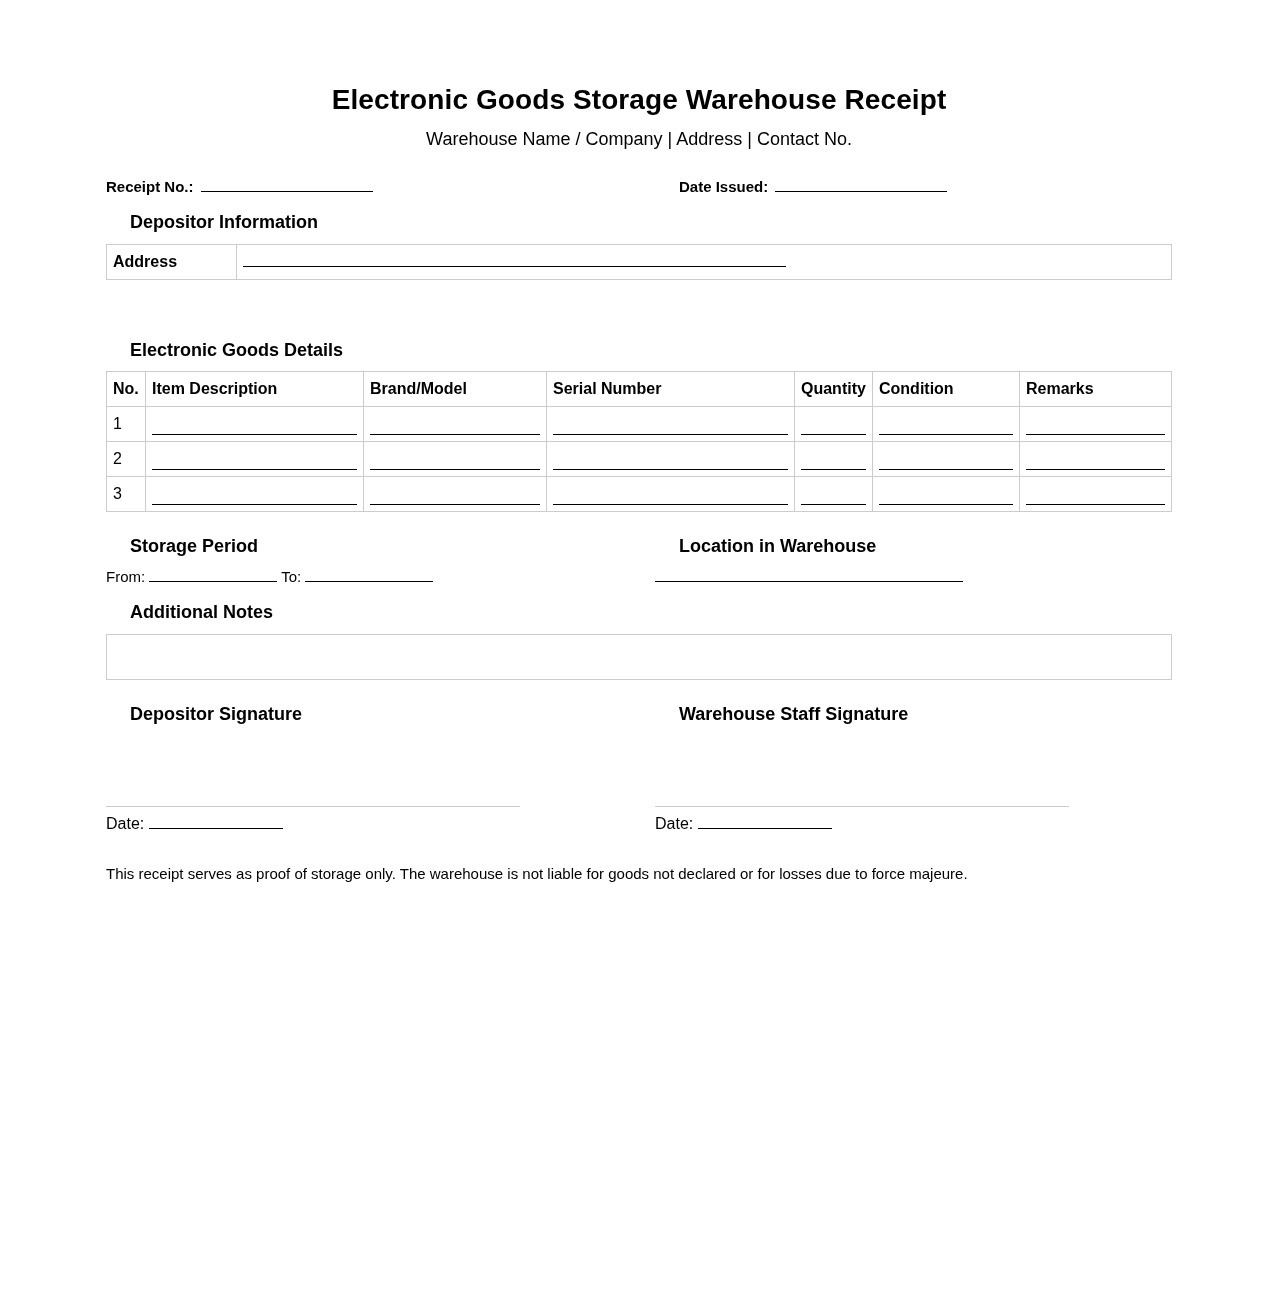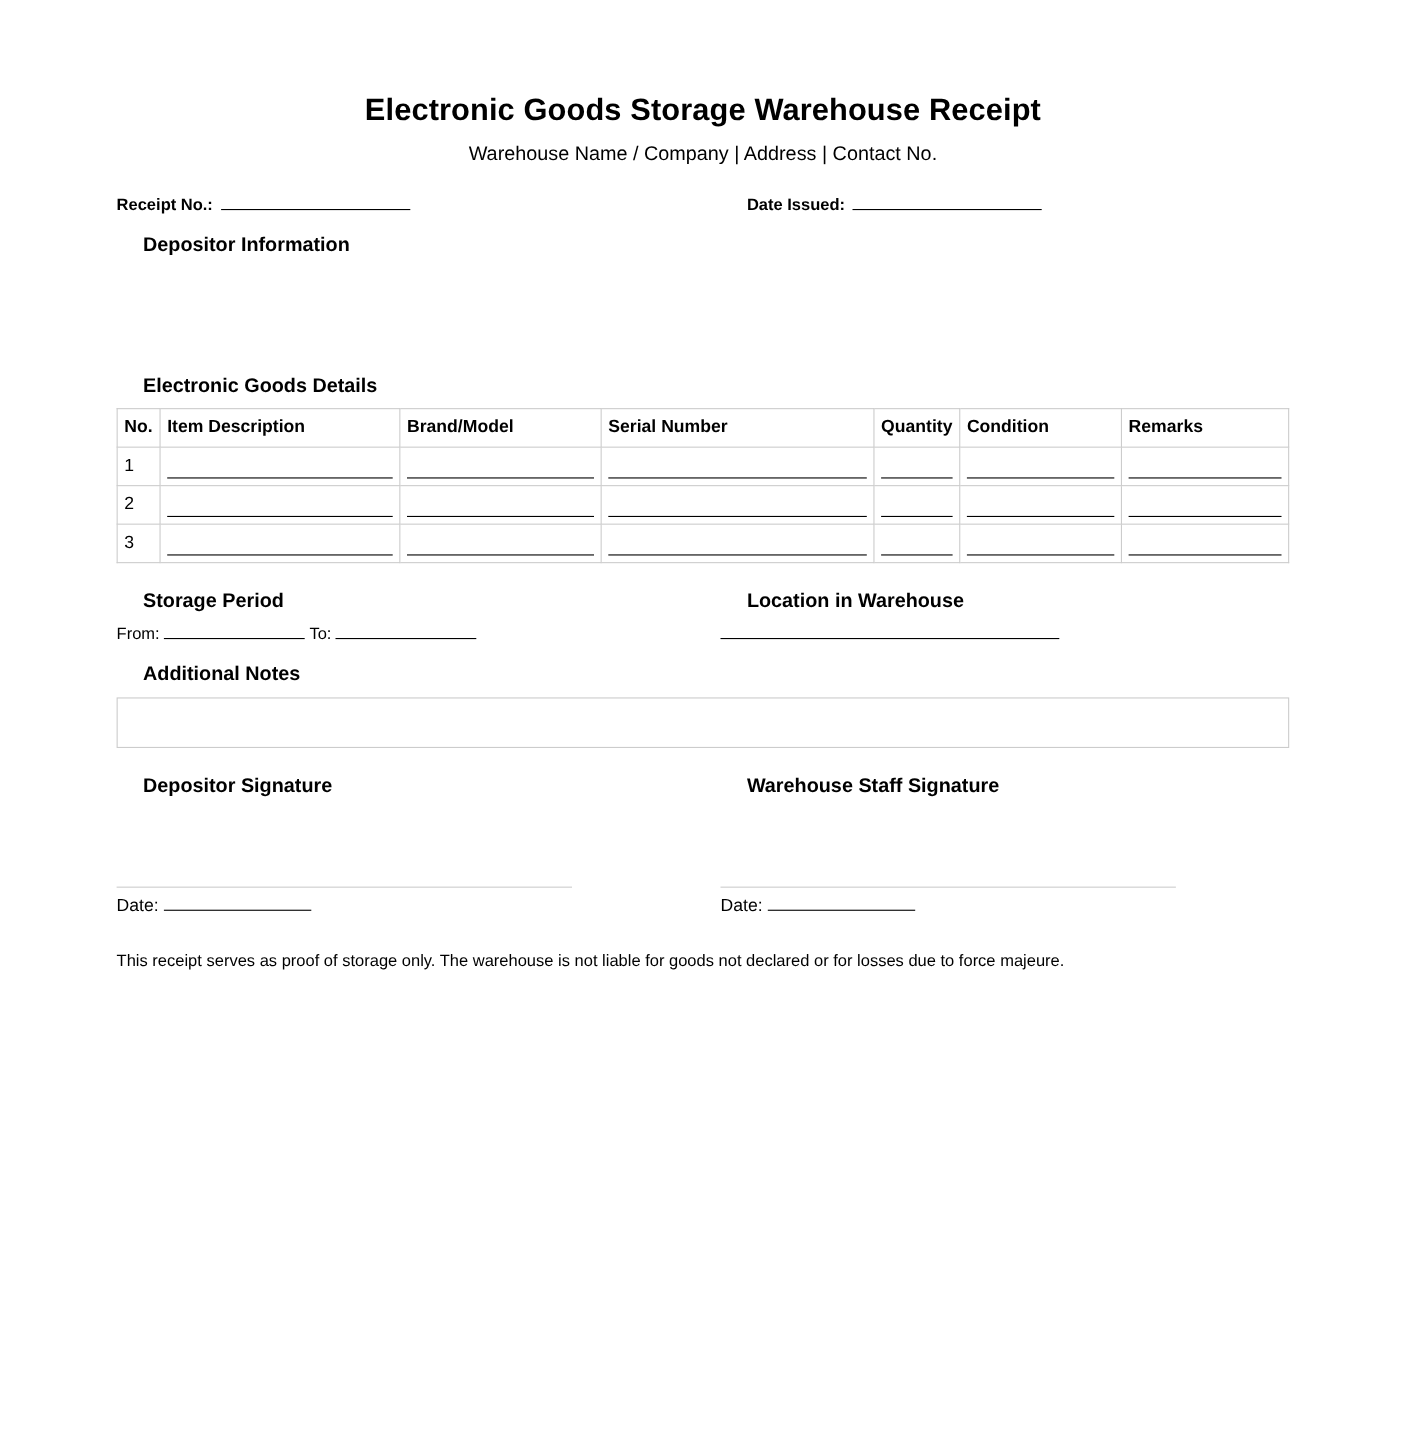--- a/index.html
+++ b/index.html
@@ -51,20 +51,26 @@
     <div class="meta-right">
       <span>Date Issued:</span>
       <span class="uline" style="width:172px; margin-left:3px;"></span>
     </div>
   </div>
 
   <div class="h2" style="top:212px;">Depositor Information</div>
 
   <table style="top:244px;">
     <tbody>
+    <tr>
+      <td class="lbl">Address</td>
+      <td colspan="3">
+        <span class="uline" style="width:543px;"></span>
+      </td>
+    </tr>
   </tbody>
     </table>
 
   <div class="h2" style="top:340px;">Electronic Goods Details</div>
 
   <table style="top:371px;">
     <thead>
       <tr>
         <th style="width:39px;">No.</th>
         <th style="width:218px;">Item Description</th>

